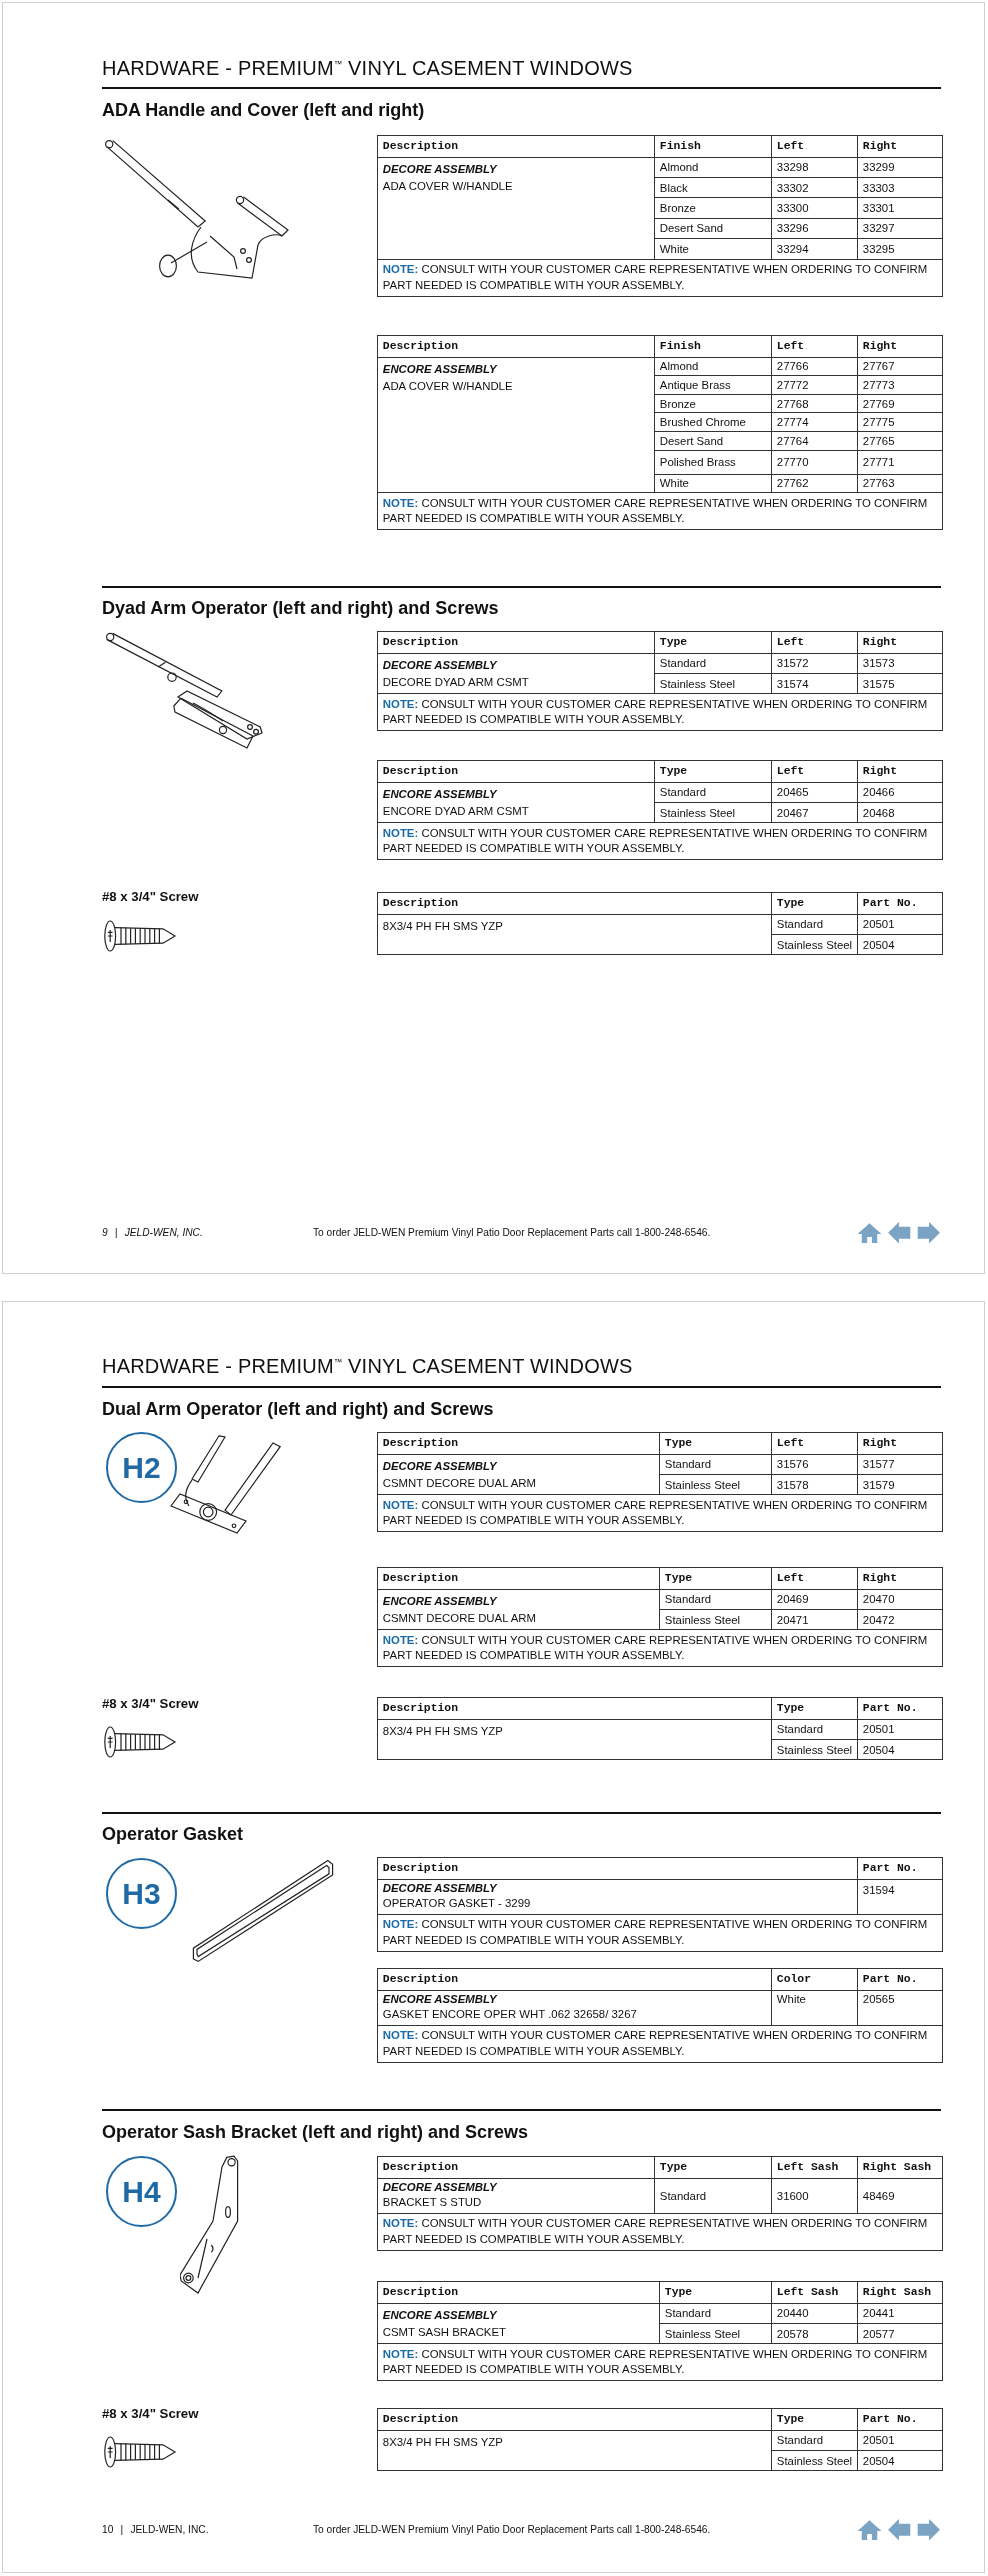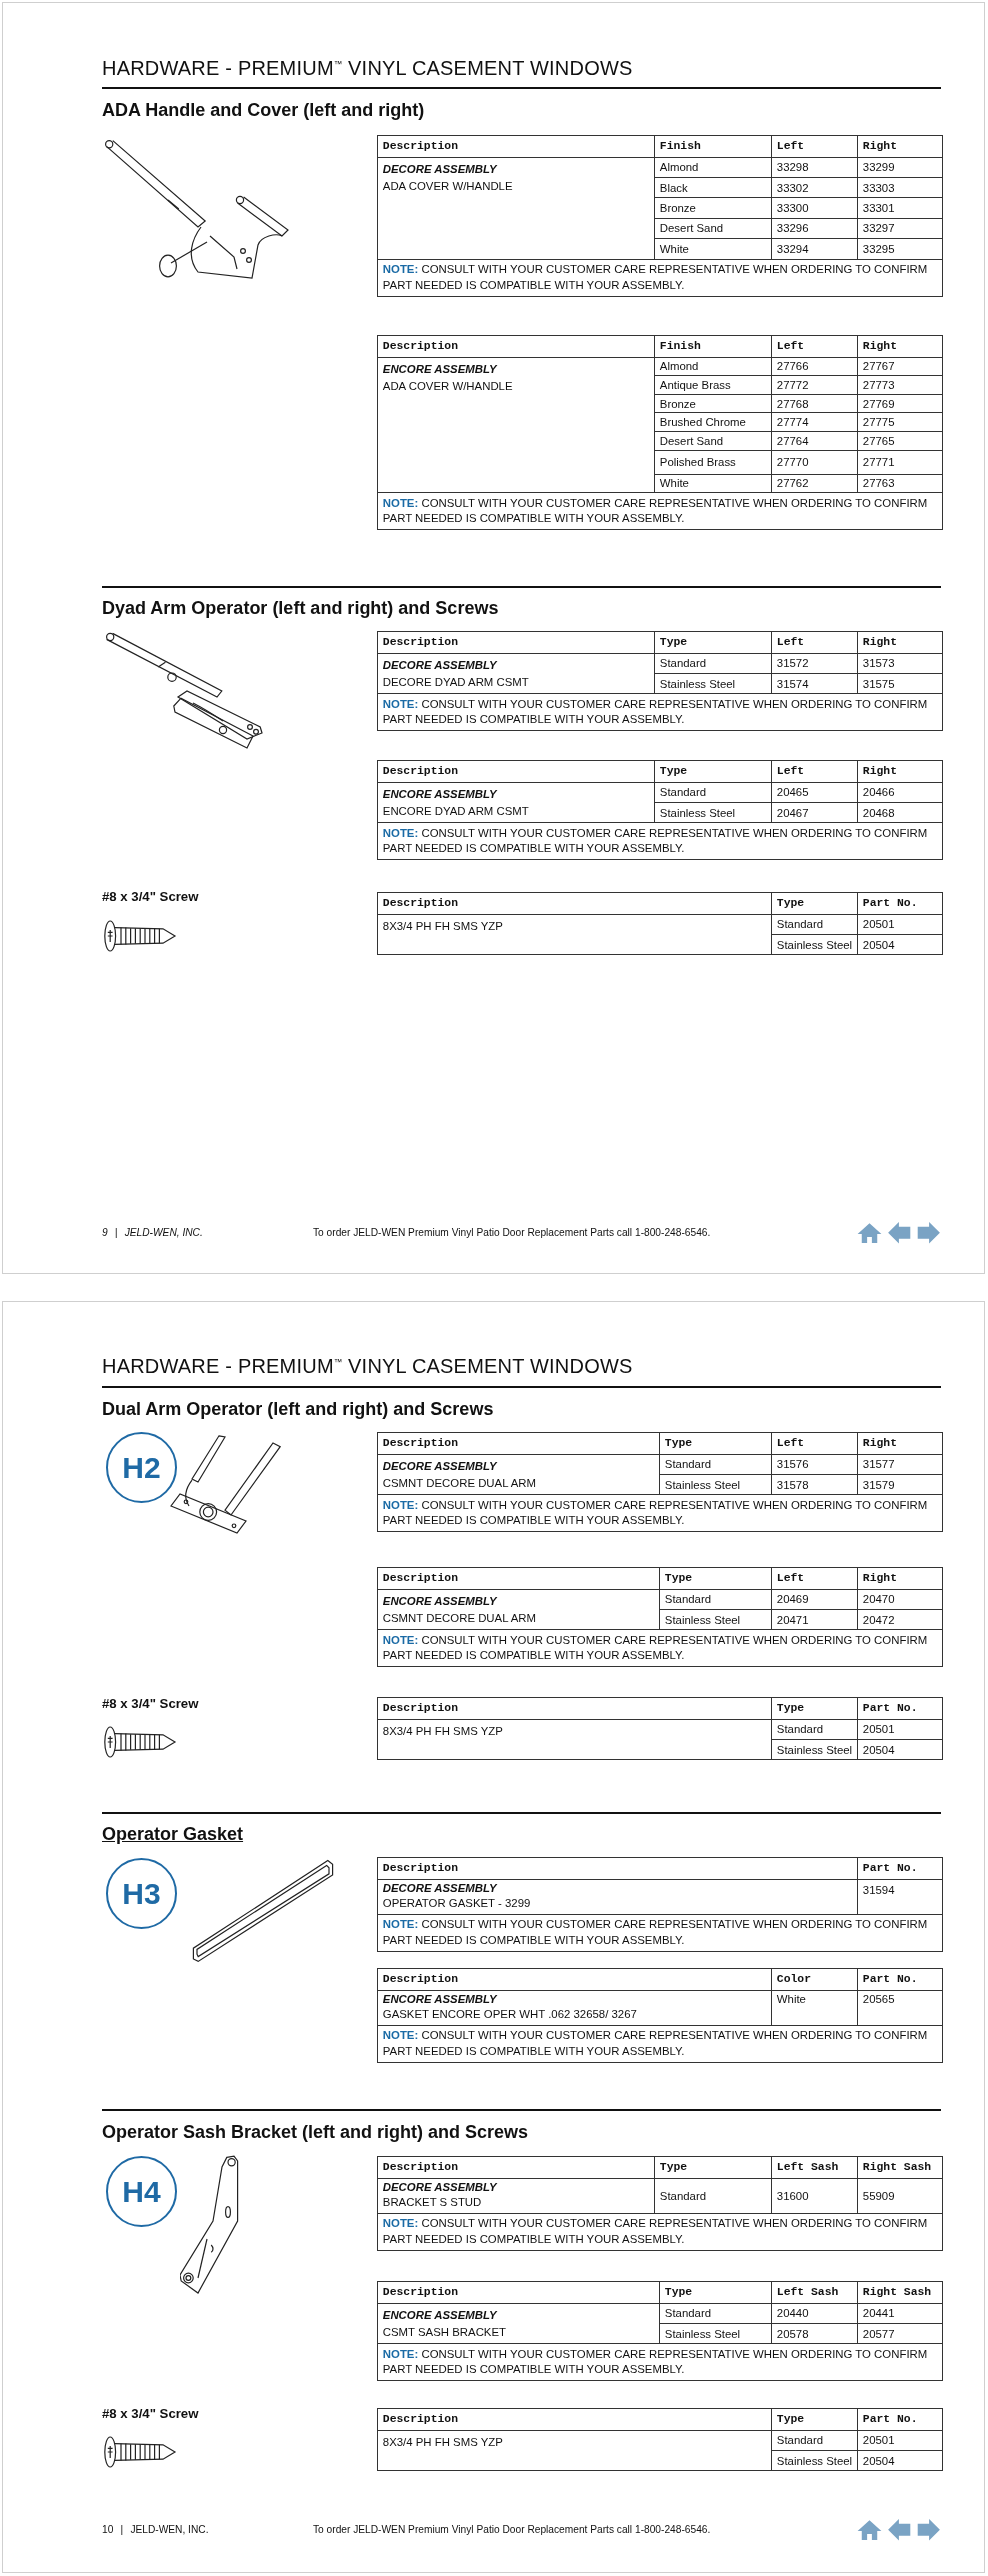--- a/index.html
+++ b/index.html
@@ -417,21 +417,21 @@
     <td>20501</td>
   </tr>
   <tr>
     <td style="white-space:nowrap">Stainless Steel</td>
     <td>20504</td>
   </tr>
 </tbody>
   </table>
 
 <div class="abs rule" style="top:1812px;"></div>
-<div class="abs section-title" style="top:1824px;text-decoration:underline;">Operator Gasket</div>
+<div class="abs section-title" style="top:1824px;">Operator Gasket</div>
 
 <div class="abs badge" style="left:106px; top:1858px;">H3</div>
 <div class="abs illus" style="left:191px; top:1858px;">
   <svg width="144" height="106" viewBox="0 0 240 176" fill="none" stroke="#222" stroke-width="2">
     <path d="M228 4 L236 10 L236 28 L12 172 L4 168 L4 150 Z"></path>
     <path d="M226 12 L230 16 L230 26 L12 164 L10 160 L10 152 Z"></path>
   </svg>
 </div>
 
 <table class="pt" style="top:1857px;">
@@ -513,21 +513,21 @@
     <th>Left Sash</th>
     <th>Right Sash</th>
   </tr>
   <tr>
     <td class="desc" style="height:35px; padding-top:1.2px; line-height:15.6px;">
       <span class="asm">DECORE ASSEMBLY</span>
       <span>BRACKET S STUD</span>
     </td>
     <td>Standard</td>
     <td>31600</td>
-    <td>55909</td>
+    <td>48469</td>
   </tr>
   <tr>
     <td class="note" colspan="4"><span class="note-label">NOTE:</span><span> CONSULT WITH YOUR CUSTOMER CARE REPRESENTATIVE WHEN ORDERING TO CONFIRM PART NEEDED IS COMPATIBLE WITH YOUR ASSEMBLY.</span></td>
   </tr>
 </tbody>
   </table>
 
 <table class="pt" style="top:2281px;">
   <colgroup>
       <col style="width:282px">

